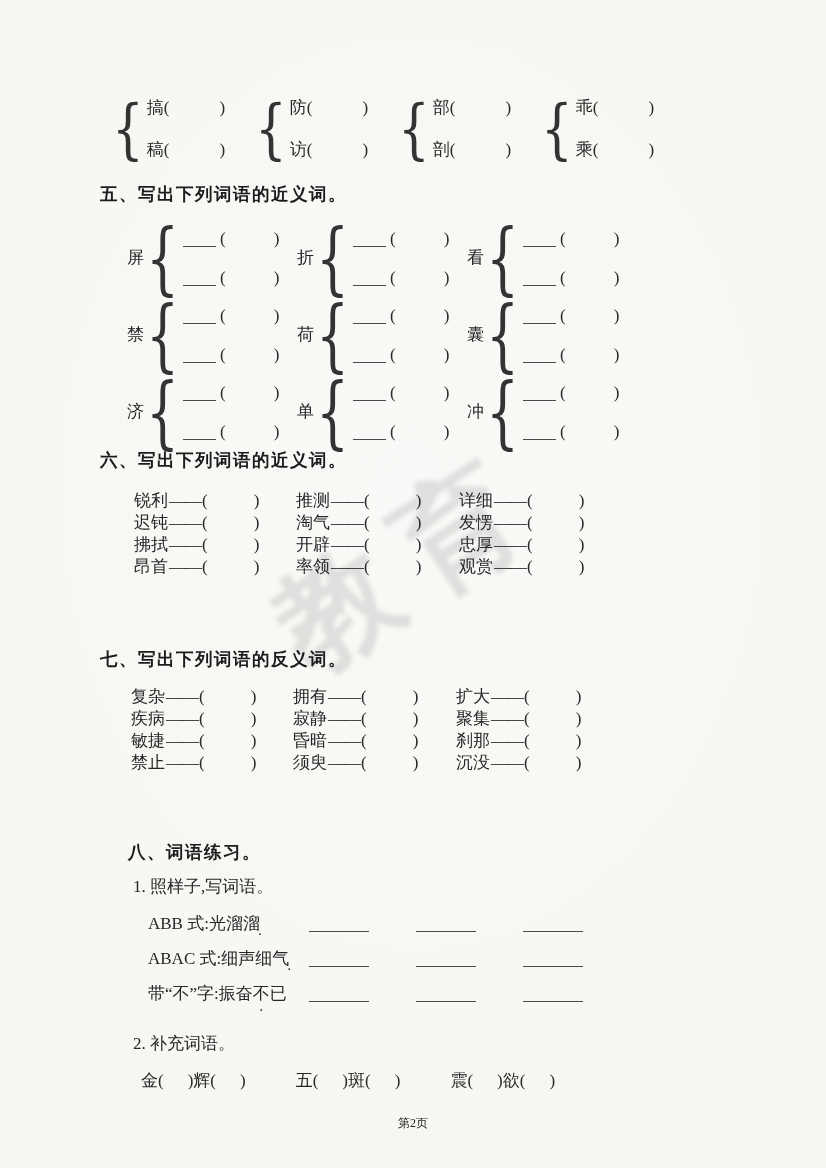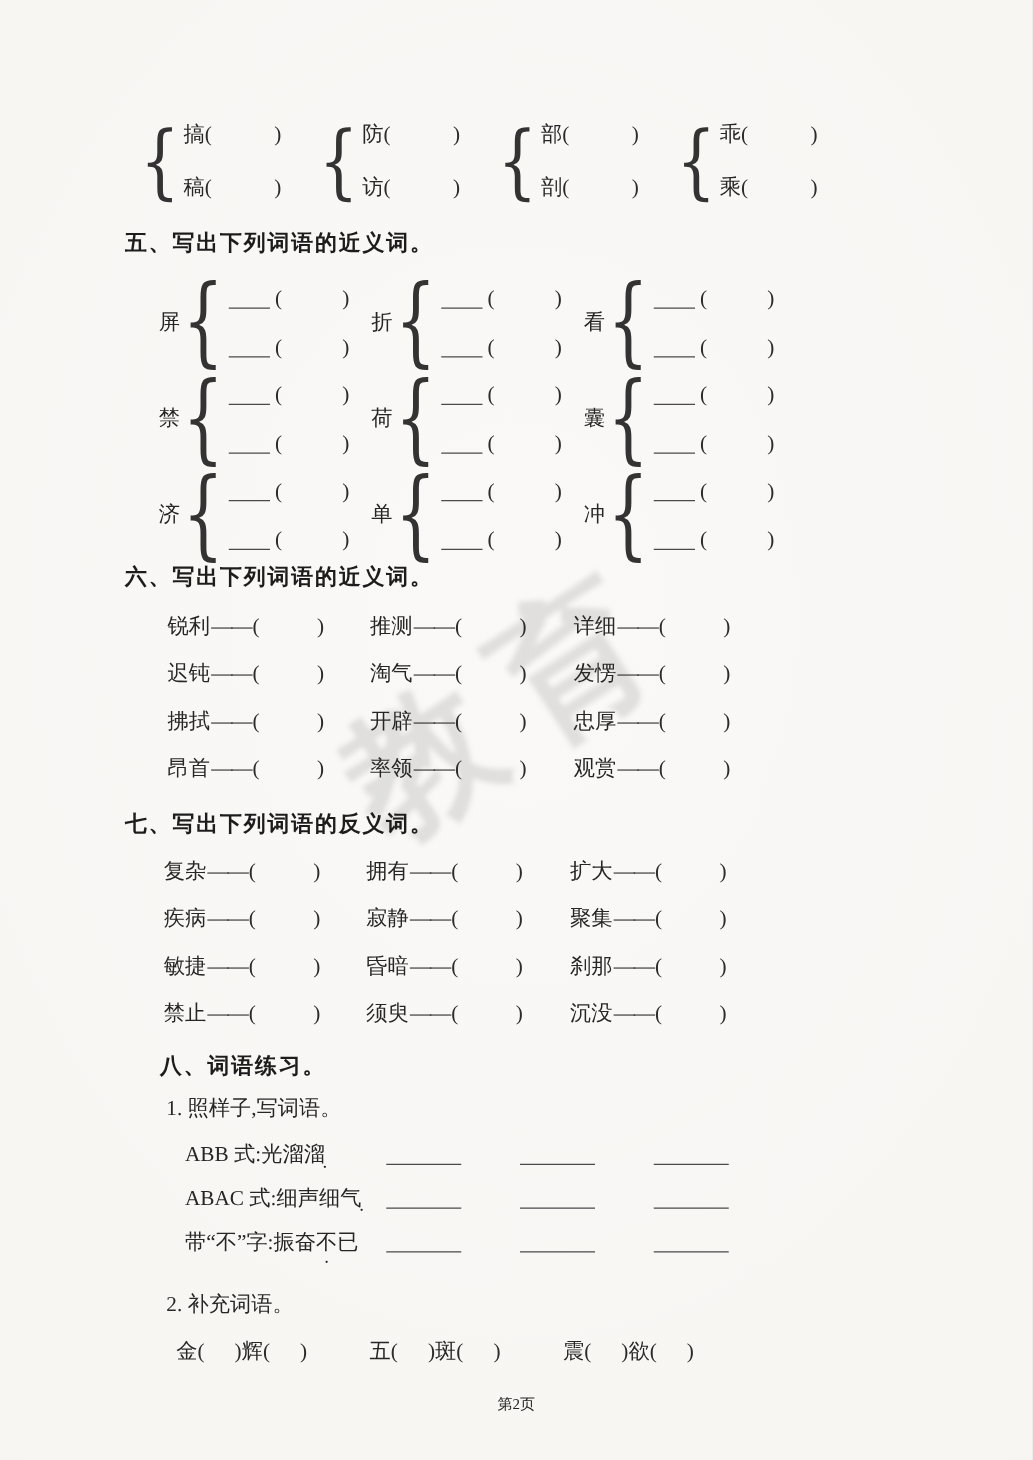--- a/index.html
+++ b/index.html
@@ -36,21 +36,21 @@
   .tp-col{display:flex;flex-direction:column;row-gap:20px;margin-left:3px;}
   .tp-row{white-space:nowrap;}
   
   .mc-grid{top:222px;left:127px;display:grid;grid-template-columns:repeat(3,170px);grid-auto-rows:77px;}
   .mc-group{display:flex;align-items:center;height:72px;}
   .mc-char{margin-right:2px;}
   .mc-col{display:flex;flex-direction:column;row-gap:17px;margin-left:4px;}
   .mc-line{white-space:nowrap;}
   .mc-line .op{margin-left:4px;}
   
-  .syn-grid{display:grid;grid-template-columns:162px 163px auto;row-gap:16px;}
+  .syn-grid{display:grid;grid-template-columns:162px 163px auto;}
   .syn-cell{white-space:nowrap;}
   .dash{letter-spacing:-1px;margin:0 1px;}
   
   .ex-rows{display:flex;flex-direction:column;row-gap:13px;}
   .ex-row{display:flex;align-items:baseline;white-space:nowrap;}
   .ex-prompt{display:inline-block;width:161px;}
   .ex-row .ul-ex + .ul-ex{margin-left:47px;}
   .emph{position:relative;display:inline-block;}
   .emph .dot{position:absolute;left:50%;transform:translateX(-50%);bottom:-13px;font-size:15px;color:#222;line-height:1;}
   .sub2-row{display:flex;gap:50px;}
@@ -174,21 +174,21 @@
       <div class="mc-group">
       <span class="mc-char">冲</span>
       <span class="brace b-mc">{</span>
       <span class="mc-col">
         <span class="mc-line"><span class="ul ul-mc"></span><span class="op">(</span><span class="sp sp-mc"></span><span class="cp">)</span></span>
         <span class="mc-line"><span class="ul ul-mc"></span><span class="op">(</span><span class="sp sp-mc"></span><span class="cp">)</span></span>
       </span>
     </div>
     </div>
 
-  <div class="abs heading" style="top:450px;left:100px;">六、写出下列词语的近义词。</div>
+  <div class="abs heading" style="top:450px;left:100px;font-family:Liberation Mono, monospace;">六、写出下列词语的近义词。</div>
   <div class="abs syn-grid" style="top:490px;left:134px;">
 
   <span class="syn-cell"><span>锐利</span><span class="dash">——</span><span class="op">(</span><span class="sp sp-syn"></span><span class="cp">)</span></span>
       <span class="syn-cell"><span>推测</span><span class="dash">——</span><span class="op">(</span><span class="sp sp-syn"></span><span class="cp">)</span></span>
       <span class="syn-cell"><span>详细</span><span class="dash">——</span><span class="op">(</span><span class="sp sp-syn"></span><span class="cp">)</span></span>
       <span class="syn-cell"><span>迟钝</span><span class="dash">——</span><span class="op">(</span><span class="sp sp-syn"></span><span class="cp">)</span></span>
       <span class="syn-cell"><span>淘气</span><span class="dash">——</span><span class="op">(</span><span class="sp sp-syn"></span><span class="cp">)</span></span>
       <span class="syn-cell"><span>发愣</span><span class="dash">——</span><span class="op">(</span><span class="sp sp-syn"></span><span class="cp">)</span></span>
       <span class="syn-cell"><span>拂拭</span><span class="dash">——</span><span class="op">(</span><span class="sp sp-syn"></span><span class="cp">)</span></span>
       <span class="syn-cell"><span>开辟</span><span class="dash">——</span><span class="op">(</span><span class="sp sp-syn"></span><span class="cp">)</span></span>

